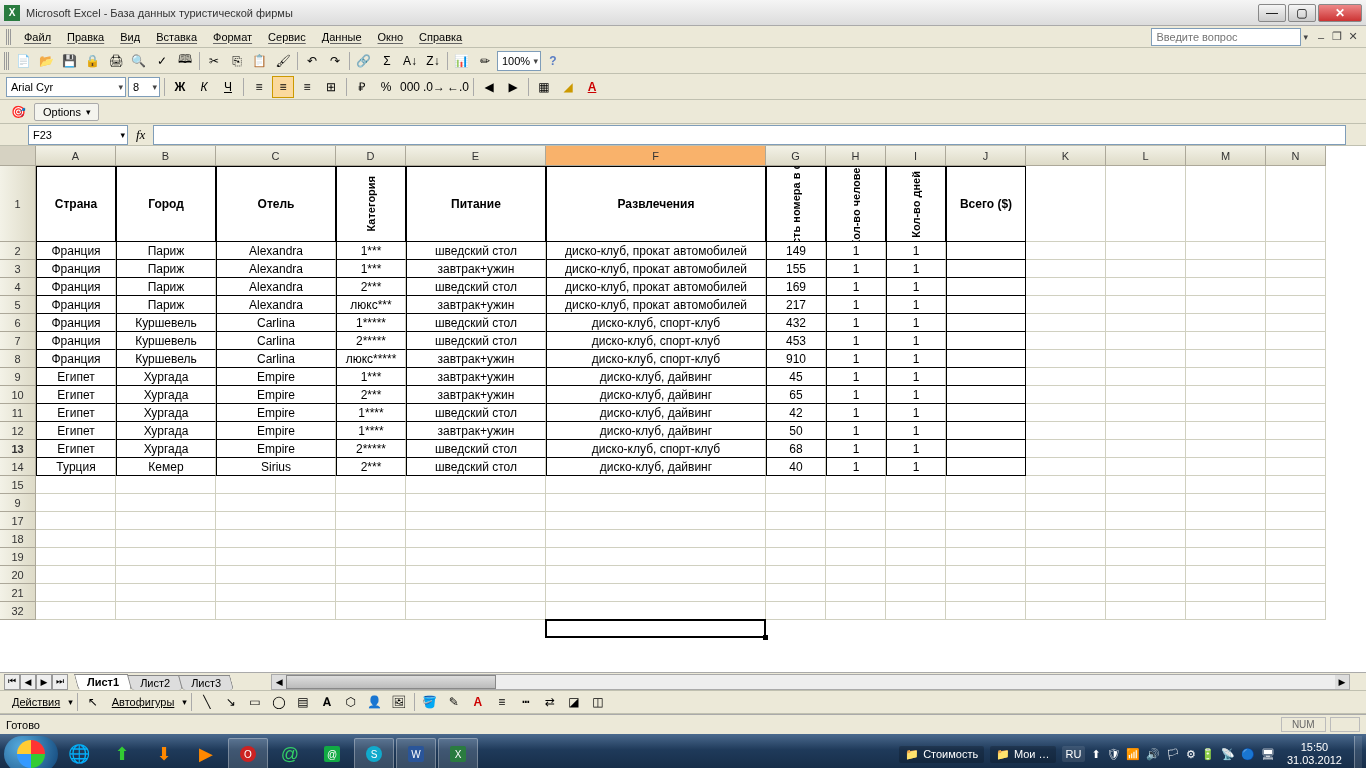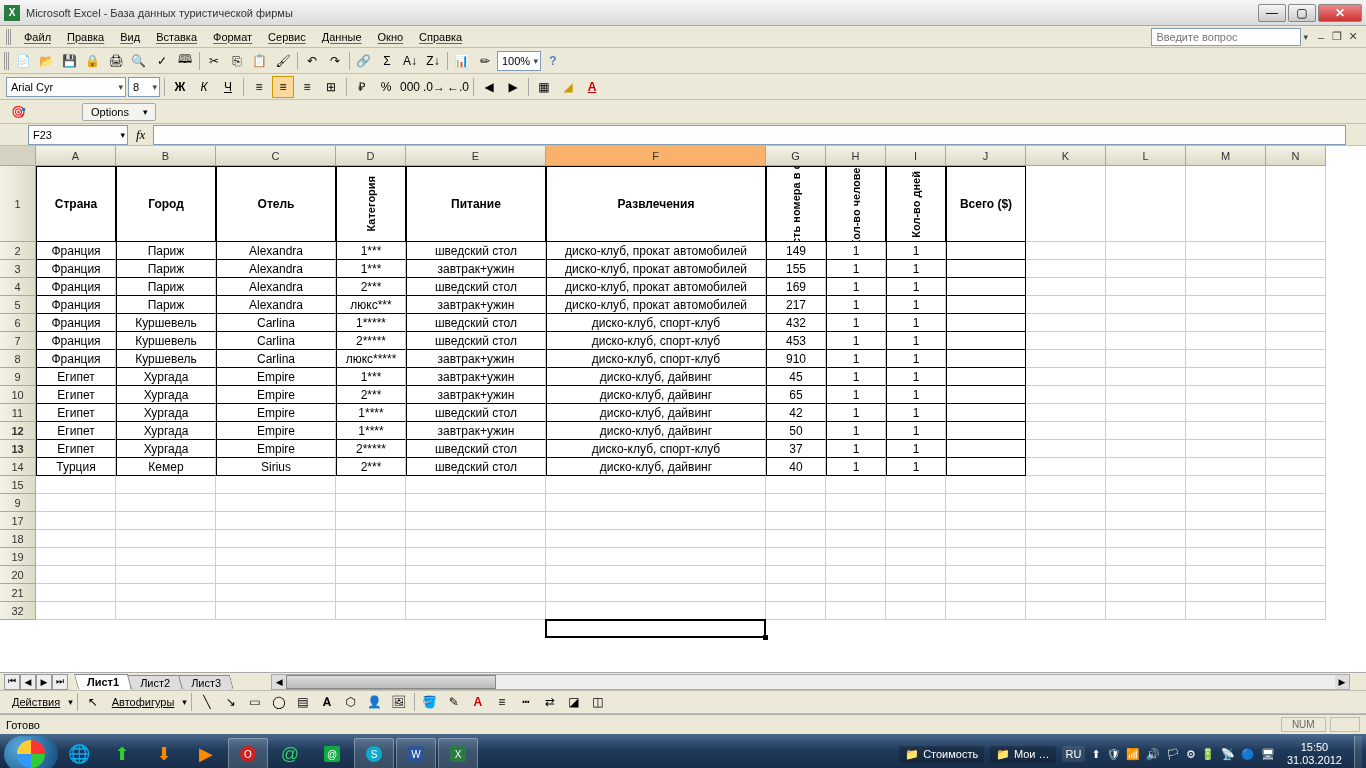--- a/index.html
+++ b/index.html
@@ -21,21 +21,21 @@
 .toolbar .grip { width:6px; height:18px; background:repeating-linear-gradient(90deg,#999,#999 1px,transparent 1px,transparent 2px); margin-right:2px; }
 .tbtn { width:22px; height:22px; display:flex; align-items:center; justify-content:center; border:1px solid transparent; font-size:12px; }
 .tsep { width:1px; height:18px; background:#aaa; margin:0 2px; }
 .tcombo { height:20px; border:1px solid #7f9db9; background:#fff; padding:0 14px 0 4px; font-size:11px; display:flex; align-items:center; position:relative; }
 .tcombo::after { content:'▾'; position:absolute; right:2px; font-size:9px; color:#444; }
 .toolbar2 { height:26px; background:#ece9d8; display:flex; align-items:center; padding:0 4px; border-bottom:1px solid #c0c0b0; gap:2px; }
 .fontname { width:120px; }
 .fontsize { width:32px; }
 .zoom { width:44px; }
 .optrow { height:24px; background:#ece9d8; display:flex; align-items:center; padding:0 4px; border-bottom:1px solid #c0c0b0; gap:4px; }
-.opt-pill { border:1px solid #aaa; background:#f4f4ee; padding:2px 8px; border-radius:2px; display:flex; align-items:center; gap:14px;margin-left:48px; }
+.opt-pill { border:1px solid #aaa; background:#f4f4ee; padding:2px 8px; border-radius:2px; display:flex; align-items:center; gap:5px; }
 .namebox-row { height:22px; background:#ece9d8; display:flex; align-items:center; border-bottom:1px solid #c0c0b0; }
 .namebox { width:100px; height:20px; border:1px solid #7f9db9; background:#fff; margin-left:28px; padding:0 4px; display:flex; align-items:center; position:relative; }
 .namebox::after { content:'▾'; position:absolute; right:2px; font-size:9px; }
 .fx { margin:0 8px; font-style:italic; font-family:serif; font-size:13px; }
 .formula-bar { flex:1; height:20px; border:1px solid #7f9db9; background:#fff; margin-right:20px; }
 .sheet-area { position:relative; height:526px; background:#fff; overflow:hidden; }
 .colheads { display:flex; height:20px; }
 .cornercell { width:36px; height:20px; background:#d6d2c2; border-right:1px solid #aca899; border-bottom:1px solid #aca899; }
 .colhead { height:20px; background:linear-gradient(#f3f2e7,#dedbc8); border-right:1px solid #aca899; border-bottom:1px solid #aca899; display:flex; align-items:center; justify-content:center; color:#333; }
 .colhead.active { background:#f9b26b; }
@@ -392,21 +392,21 @@
         <div class="cell datacell" style="width: 60px; height: 18px;">42</div>
         <div class="cell datacell" style="width: 60px; height: 18px;">1</div>
         <div class="cell datacell" style="width: 60px; height: 18px;">1</div>
         <div class="cell datacell last" style="width: 80px; height: 18px;"></div>
         <div class="cell" style="width: 80px; height: 18px;"></div>
         <div class="cell" style="width: 80px; height: 18px;"></div>
         <div class="cell" style="width: 80px; height: 18px;"></div>
         <div class="cell" style="width: 60px; height: 18px;"></div>
       </div>
       <div class="row" style="height: 18px;">
-        <div class="rowhead" style="height: 18px; font-weight: bold;">12</div>
+        <div class="rowhead" style="height: 18px;">12</div>
         <div class="cell datacell" style="width: 80px; height: 18px;">Египет</div>
         <div class="cell datacell" style="width: 100px; height: 18px;">Хургада</div>
         <div class="cell datacell" style="width: 120px; height: 18px;">Empire</div>
         <div class="cell datacell" style="width: 70px; height: 18px;">1****</div>
         <div class="cell datacell" style="width: 140px; height: 18px;">завтрак+ужин</div>
         <div class="cell datacell" style="width: 220px; height: 18px;">диско-клуб, дайвинг</div>
         <div class="cell datacell" style="width: 60px; height: 18px;">50</div>
         <div class="cell datacell" style="width: 60px; height: 18px;">1</div>
         <div class="cell datacell" style="width: 60px; height: 18px;">1</div>
         <div class="cell datacell last" style="width: 80px; height: 18px;"></div>
@@ -416,21 +416,21 @@
         <div class="cell" style="width: 60px; height: 18px;"></div>
       </div>
       <div class="row" style="height: 18px;">
         <div class="rowhead" style="height: 18px; font-weight: bold;">13</div>
         <div class="cell datacell" style="width: 80px; height: 18px;">Египет</div>
         <div class="cell datacell" style="width: 100px; height: 18px;">Хургада</div>
         <div class="cell datacell" style="width: 120px; height: 18px;">Empire</div>
         <div class="cell datacell" style="width: 70px; height: 18px;">2*****</div>
         <div class="cell datacell" style="width: 140px; height: 18px;">шведский стол</div>
         <div class="cell datacell" style="width: 220px; height: 18px;">диско-клуб, спорт-клуб</div>
-        <div class="cell datacell" style="width: 60px; height: 18px;">37</div>
+        <div class="cell datacell" style="width: 60px; height: 18px;">68</div>
         <div class="cell datacell" style="width: 60px; height: 18px;">1</div>
         <div class="cell datacell" style="width: 60px; height: 18px;">1</div>
         <div class="cell datacell last" style="width: 80px; height: 18px;"></div>
         <div class="cell" style="width: 80px; height: 18px;"></div>
         <div class="cell" style="width: 80px; height: 18px;"></div>
         <div class="cell" style="width: 80px; height: 18px;"></div>
         <div class="cell" style="width: 60px; height: 18px;"></div>
       </div>
       <div class="row" style="height: 18px;">
         <div class="rowhead" style="height: 18px;">14</div>

